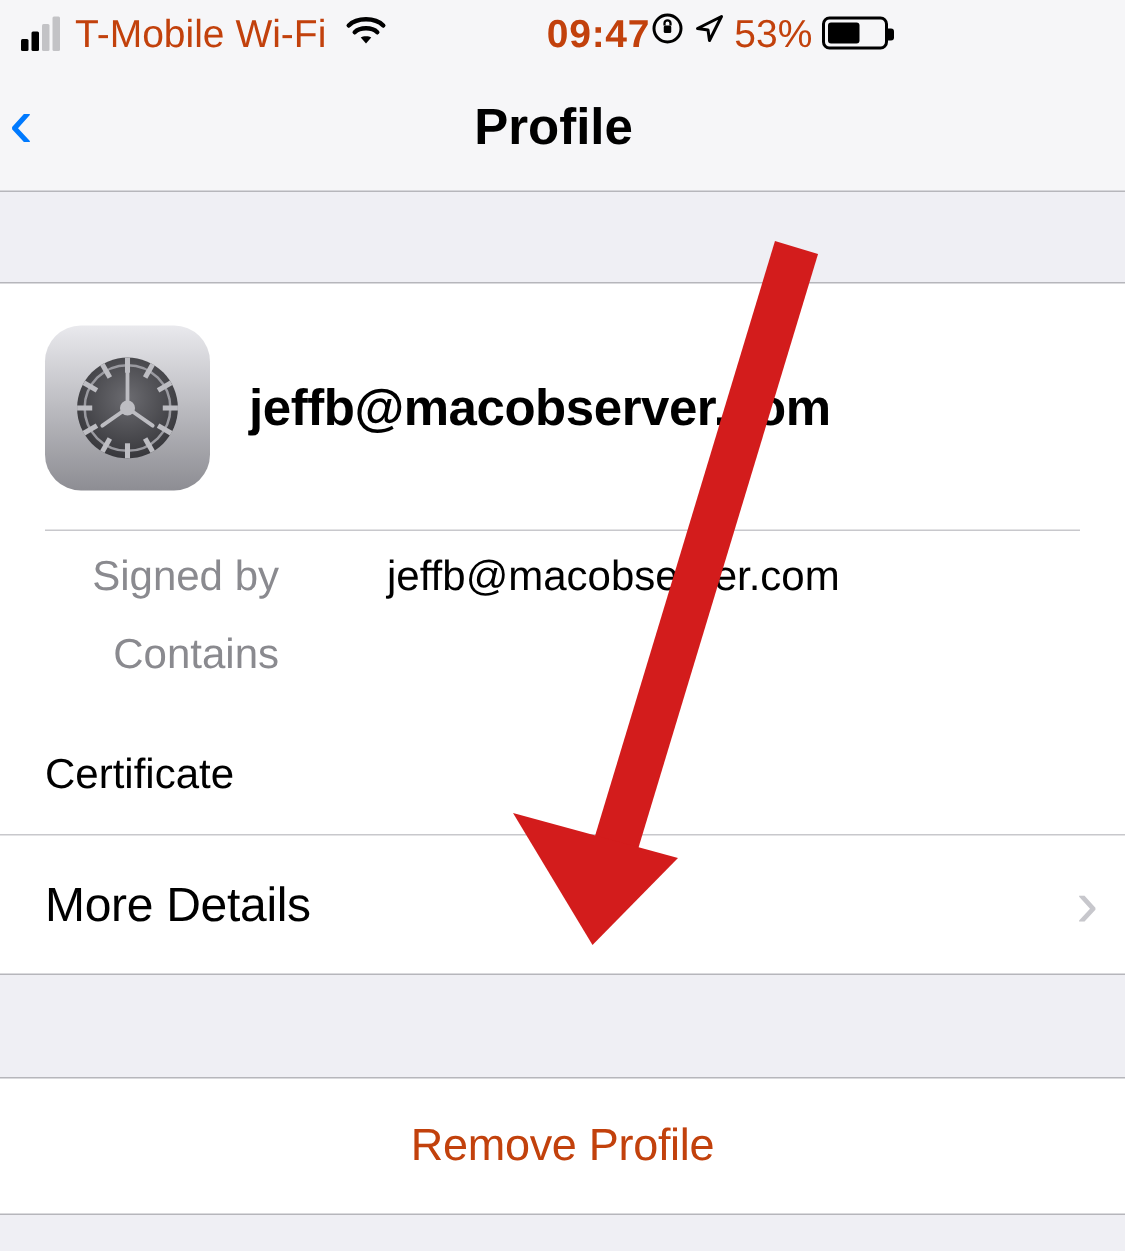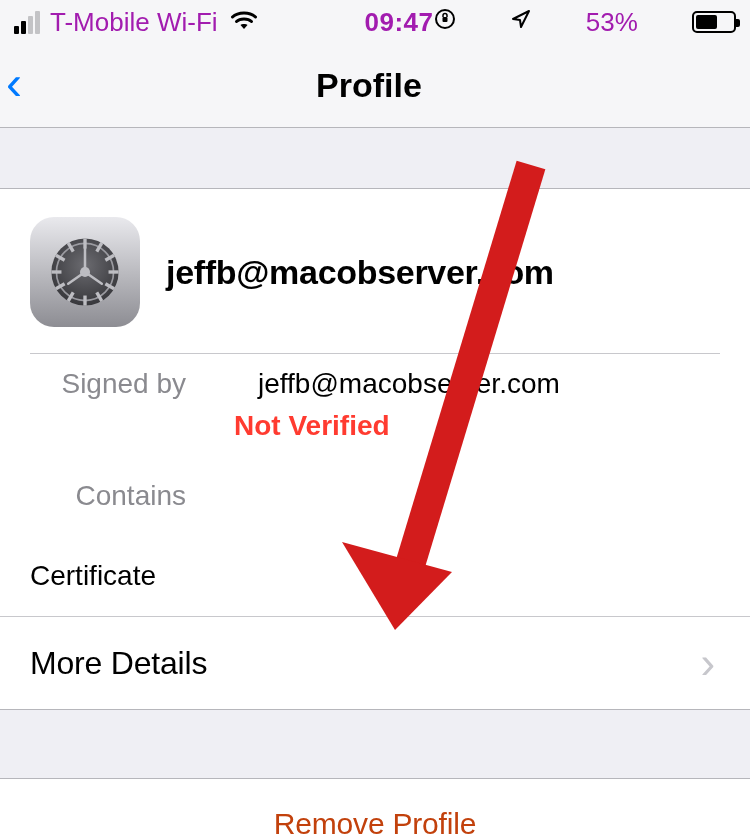--- a/index.html
+++ b/index.html
@@ -13,25 +13,25 @@
     }
 
     
     .status-bar {
       height: 44px;
       background: #f6f6f8;
       display: flex;
       align-items: center;
       padding: 0 14px;
       font-size: 24px;
-      color: #a21caf;
+      color: #c2410c;
     }
     .status-left { display: flex; align-items: center; gap: 10px; flex: 1; }
     .status-center { flex: 0; font-weight: 600; font-size: 26px; letter-spacing: 0.5px; margin-left: 48px;}
-    .status-right { display: flex; align-items: center; gap: 6px; flex: 1; justify-content: space-between; font-size: 26px;}
+    .status-right { display: flex; align-items: center; gap: 6px; flex: 1; justify-content: flex-start; font-size: 26px;}
     .signal-bars { display: flex; align-items: flex-end; gap: 2px; }
     .signal-bars .bar { width: 5px; background: #000; border-radius: 1px; }
     .signal-bars .bar.dim { background: #c3c3c6; }
     .b1{height:8px}.b2{height:13px}.b3{height:18px}.b4{height:23px}
     .wifi-icon { font-size: 26px; line-height: 1; margin-left:2px;}
     .lock-rot { font-size: 22px; }
     .loc-icon { font-size: 22px; }
     .battery-wrap { display:flex; align-items:center; gap:2px;}
     .battery {
       width: 44px; height: 22px;
@@ -133,21 +133,21 @@
       font-size: 28px;
       padding: 6px 0 22px 204px;
     }
     .kv-row.contains { padding: 16px 0 24px 0; flex-direction: column; }
 
     
     .more-row {
       display: flex;
       align-items: center;
       justify-content: space-between;
-      padding: 24px 35px 24px 30px;
+      padding: 24px 18px 24px 30px;
       border-top: 1px solid #c8c8cc;
       font-size: 32px;
       color: #000;
       cursor: pointer;
       letter-spacing: -0.2px;
     }
     .chev-right {
       color: #c7c7cc;
       font-size: 44px;
       font-weight: 400;
@@ -259,21 +259,20 @@
     </div>
     <div class="profile-email">jeffb@macobserver.com</div>
   </div>
 
   <div class="details">
     <div class="hr"></div>
     <div class="kv-row">
       <div class="key">Signed by</div>
       <div class="val">jeffb@macobserver.com</div>
     </div>
-    <div class="not-verified">Not Verified</div>
     <div class="kv-row contains">
       <div class="key">Contains</div>
       <div class="val">Certificate</div>
     </div>
   </div>
 
   <div class="more-row">
     <span>More Details</span>
     <span class="chev-right">›</span>
   </div>

